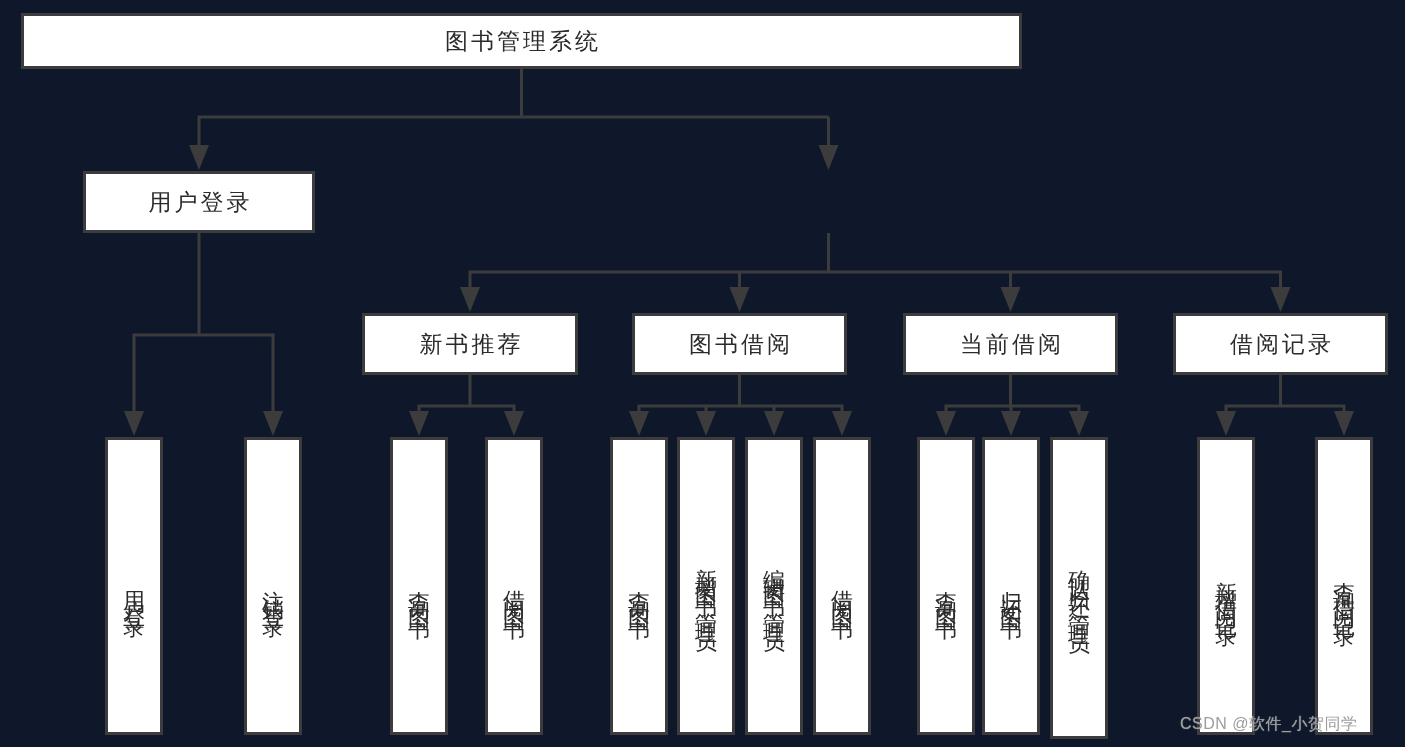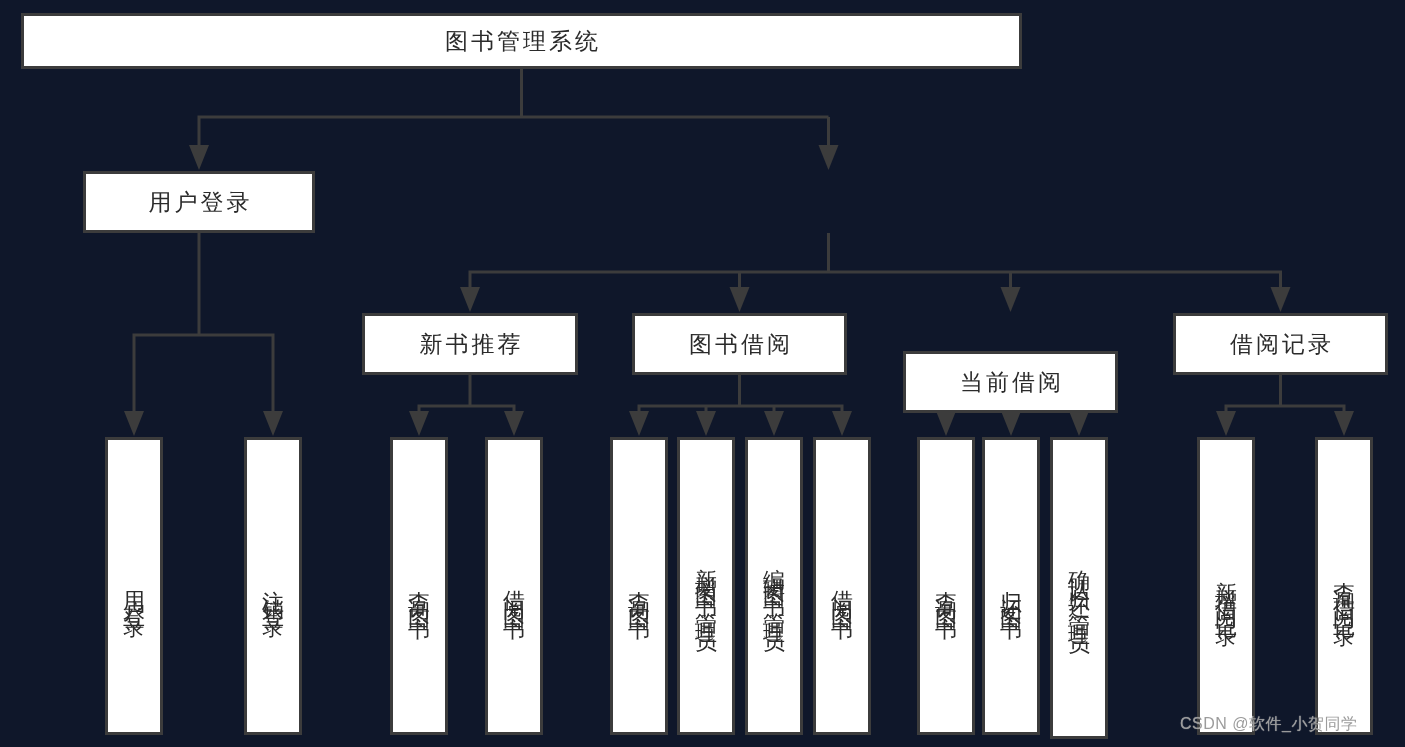--- a/index.html
+++ b/index.html
@@ -117,21 +117,21 @@
   <div class="node hbox" style="left:83px; top:171px; width:232px; height:62px;">
     <span class="lbl">用户登录</span>
   </div>
 
   <div class="node hbox" style="left:362px; top:313px; width:216px; height:62px;text-align:center;">
     <span class="lbl">新书推荐</span>
   </div>
   <div class="node hbox" style="left:632px; top:313px; width:215px; height:62px;">
     <span class="lbl">图书借阅</span>
   </div>
-  <div class="node hbox" style="left:903px; top:313px; width:215px; height:62px;margin-top:38px;">
+  <div class="node hbox" style="left:903px; top:313px; width:215px; height:62px;">
     <span class="lbl">当前借阅</span>
   </div>
   <div class="node hbox" style="left:1173px; top:313px; width:215px; height:62px;">
     <span class="lbl">借阅记录</span>
   </div>
 
   <div class="node vbox" style="left:105px; top:437px; width:58px; height:298px;">
     <span class="lbl">用户登录</span>
   </div>
   <div class="node vbox" style="left:244px; top:437px; width:58px; height:298px;">

